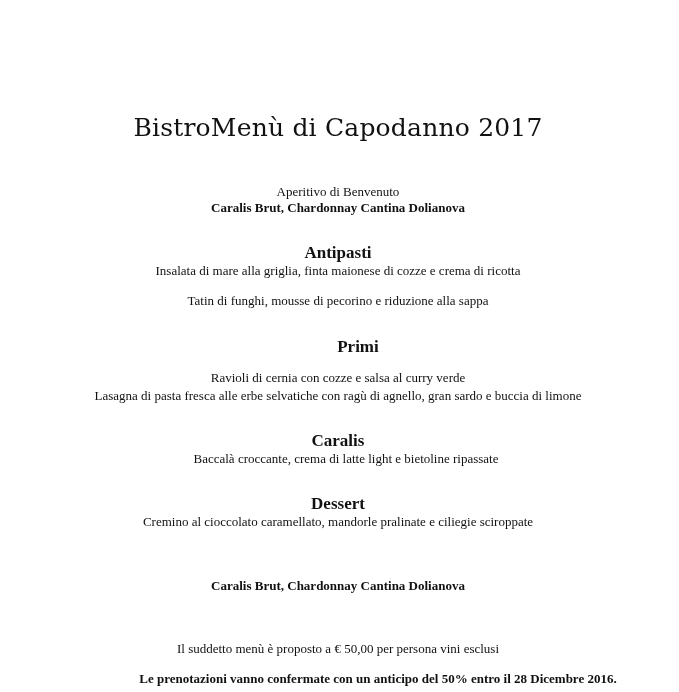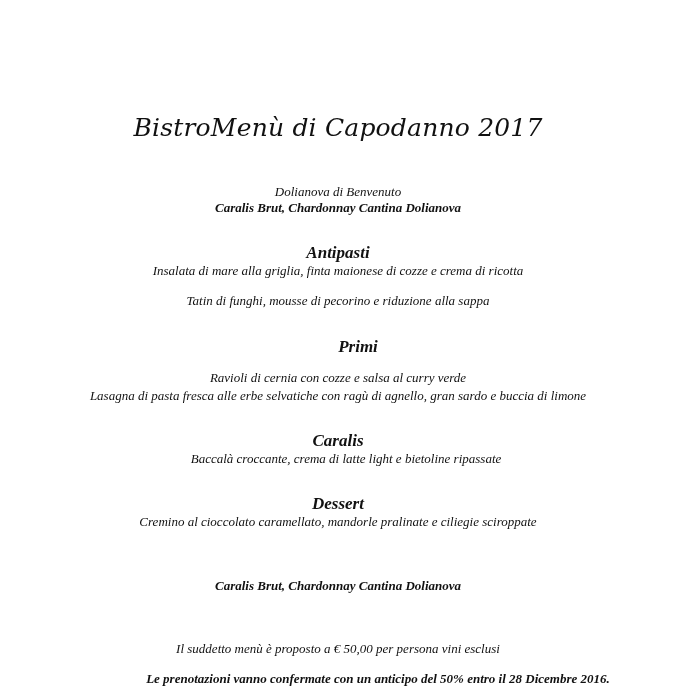--- a/index.html
+++ b/index.html
@@ -19,21 +19,20 @@
       position: absolute;
       left: 0; top: 0;
       width: 679px;
       height: 692px;
     }
     .line {
       position: absolute;
       left: 0;
       width: 676px;
       text-align: center;
-      font-style: italic;
       white-space: nowrap;
     }
     .title {
       font-family: "DejaVu Serif", "Liberation Serif", serif;
       font-size: 25px;
       font-weight: normal;
       letter-spacing: 0.2px;
     }
     .small {
       font-size: 13px;
@@ -48,21 +47,21 @@
       font-weight: bold;
     }
   </style>
 </head>
 <body>
 
 <div class="page">
 
   <div class="line title" style="top:113px;">BistroMenù di Capodanno 2017</div>
 
-  <div class="line small" style="top:184px;">Dolianova di Benvenuto</div>
+  <div class="line small" style="top:184px;">Aperitivo di Benvenuto</div>
   <div class="line small-bold" style="top:200px;">Caralis Brut, Chardonnay Cantina Dolianova</div>
 
   <div class="line heading" style="top:243px;">Antipasti</div>
   <div class="line small" style="top:263px;">Insalata di mare alla griglia, finta maionese di cozze e crema di ricotta</div>
   <div class="line small" style="top:293px;">Tatin di funghi, mousse di pecorino e riduzione alla sappa</div>
 
   <div class="line heading" style="top:337px;padding-left:20px;">Primi</div>
   <div class="line small" style="top:370px;">Ravioli di cernia con cozze e salsa al curry verde</div>
   <div class="line small" style="top:388px;">Lasagna di pasta fresca alle erbe selvatiche con ragù di agnello, gran sardo e buccia di limone</div>
 

